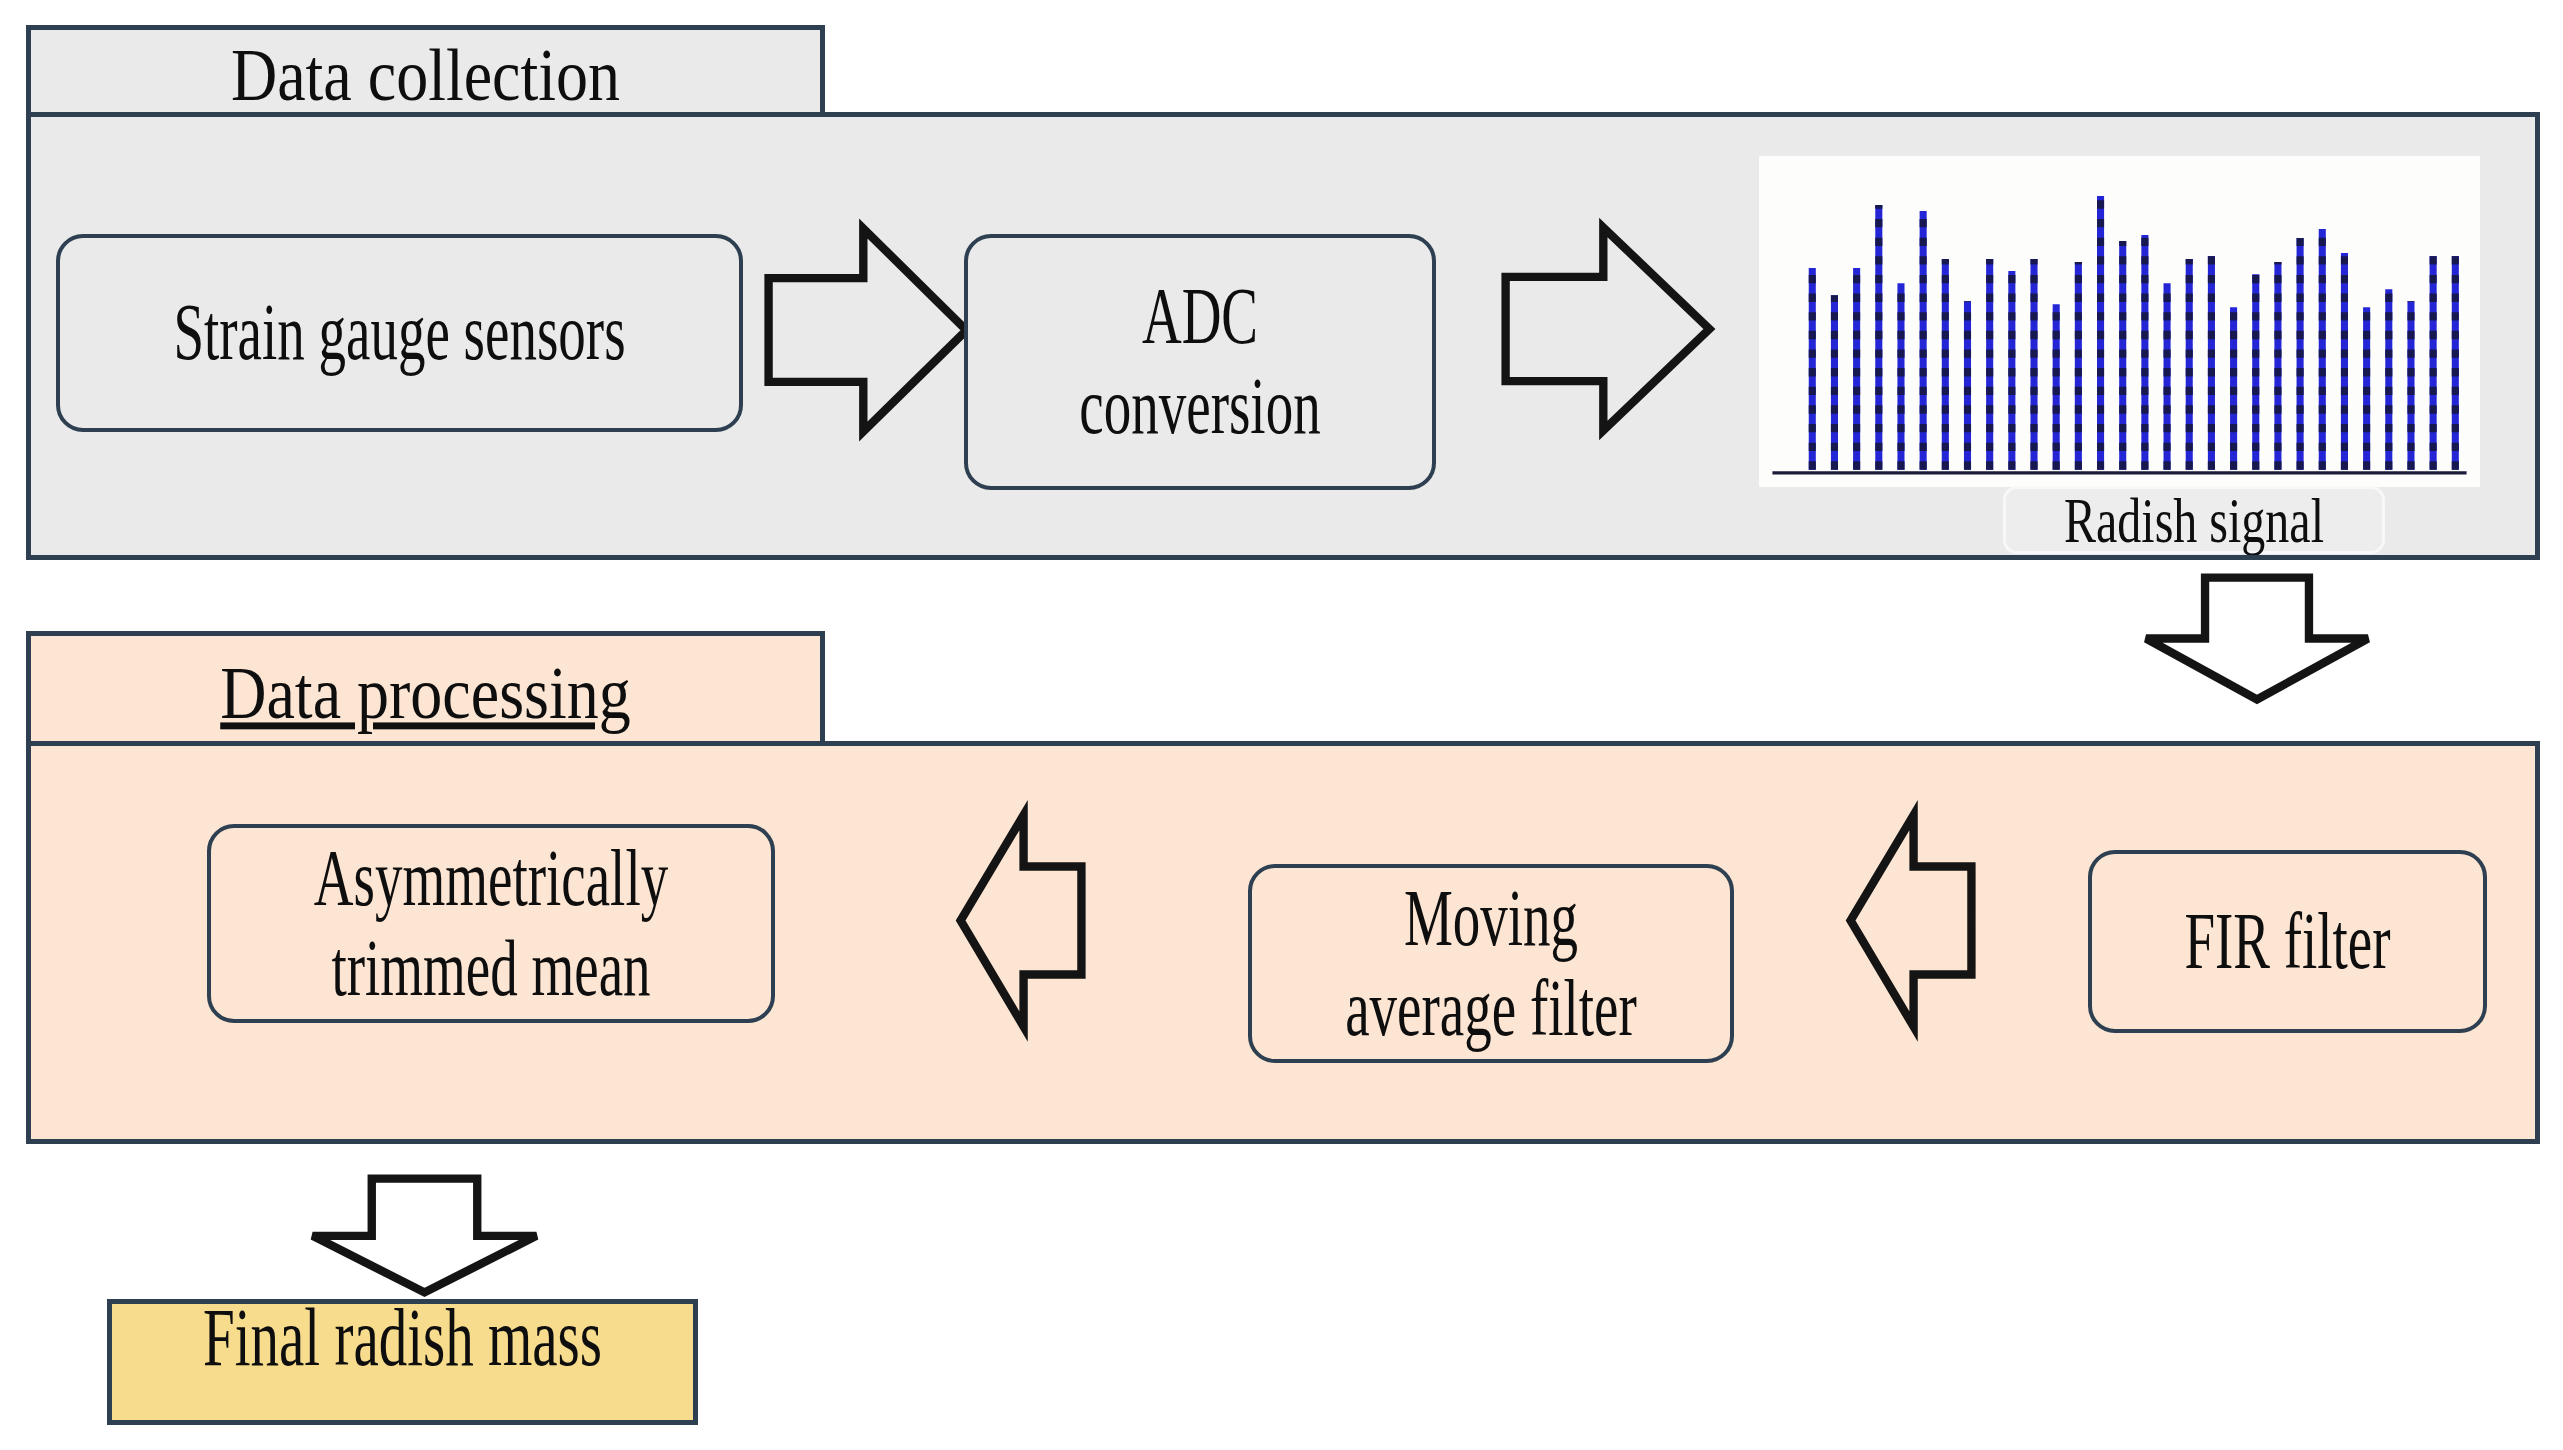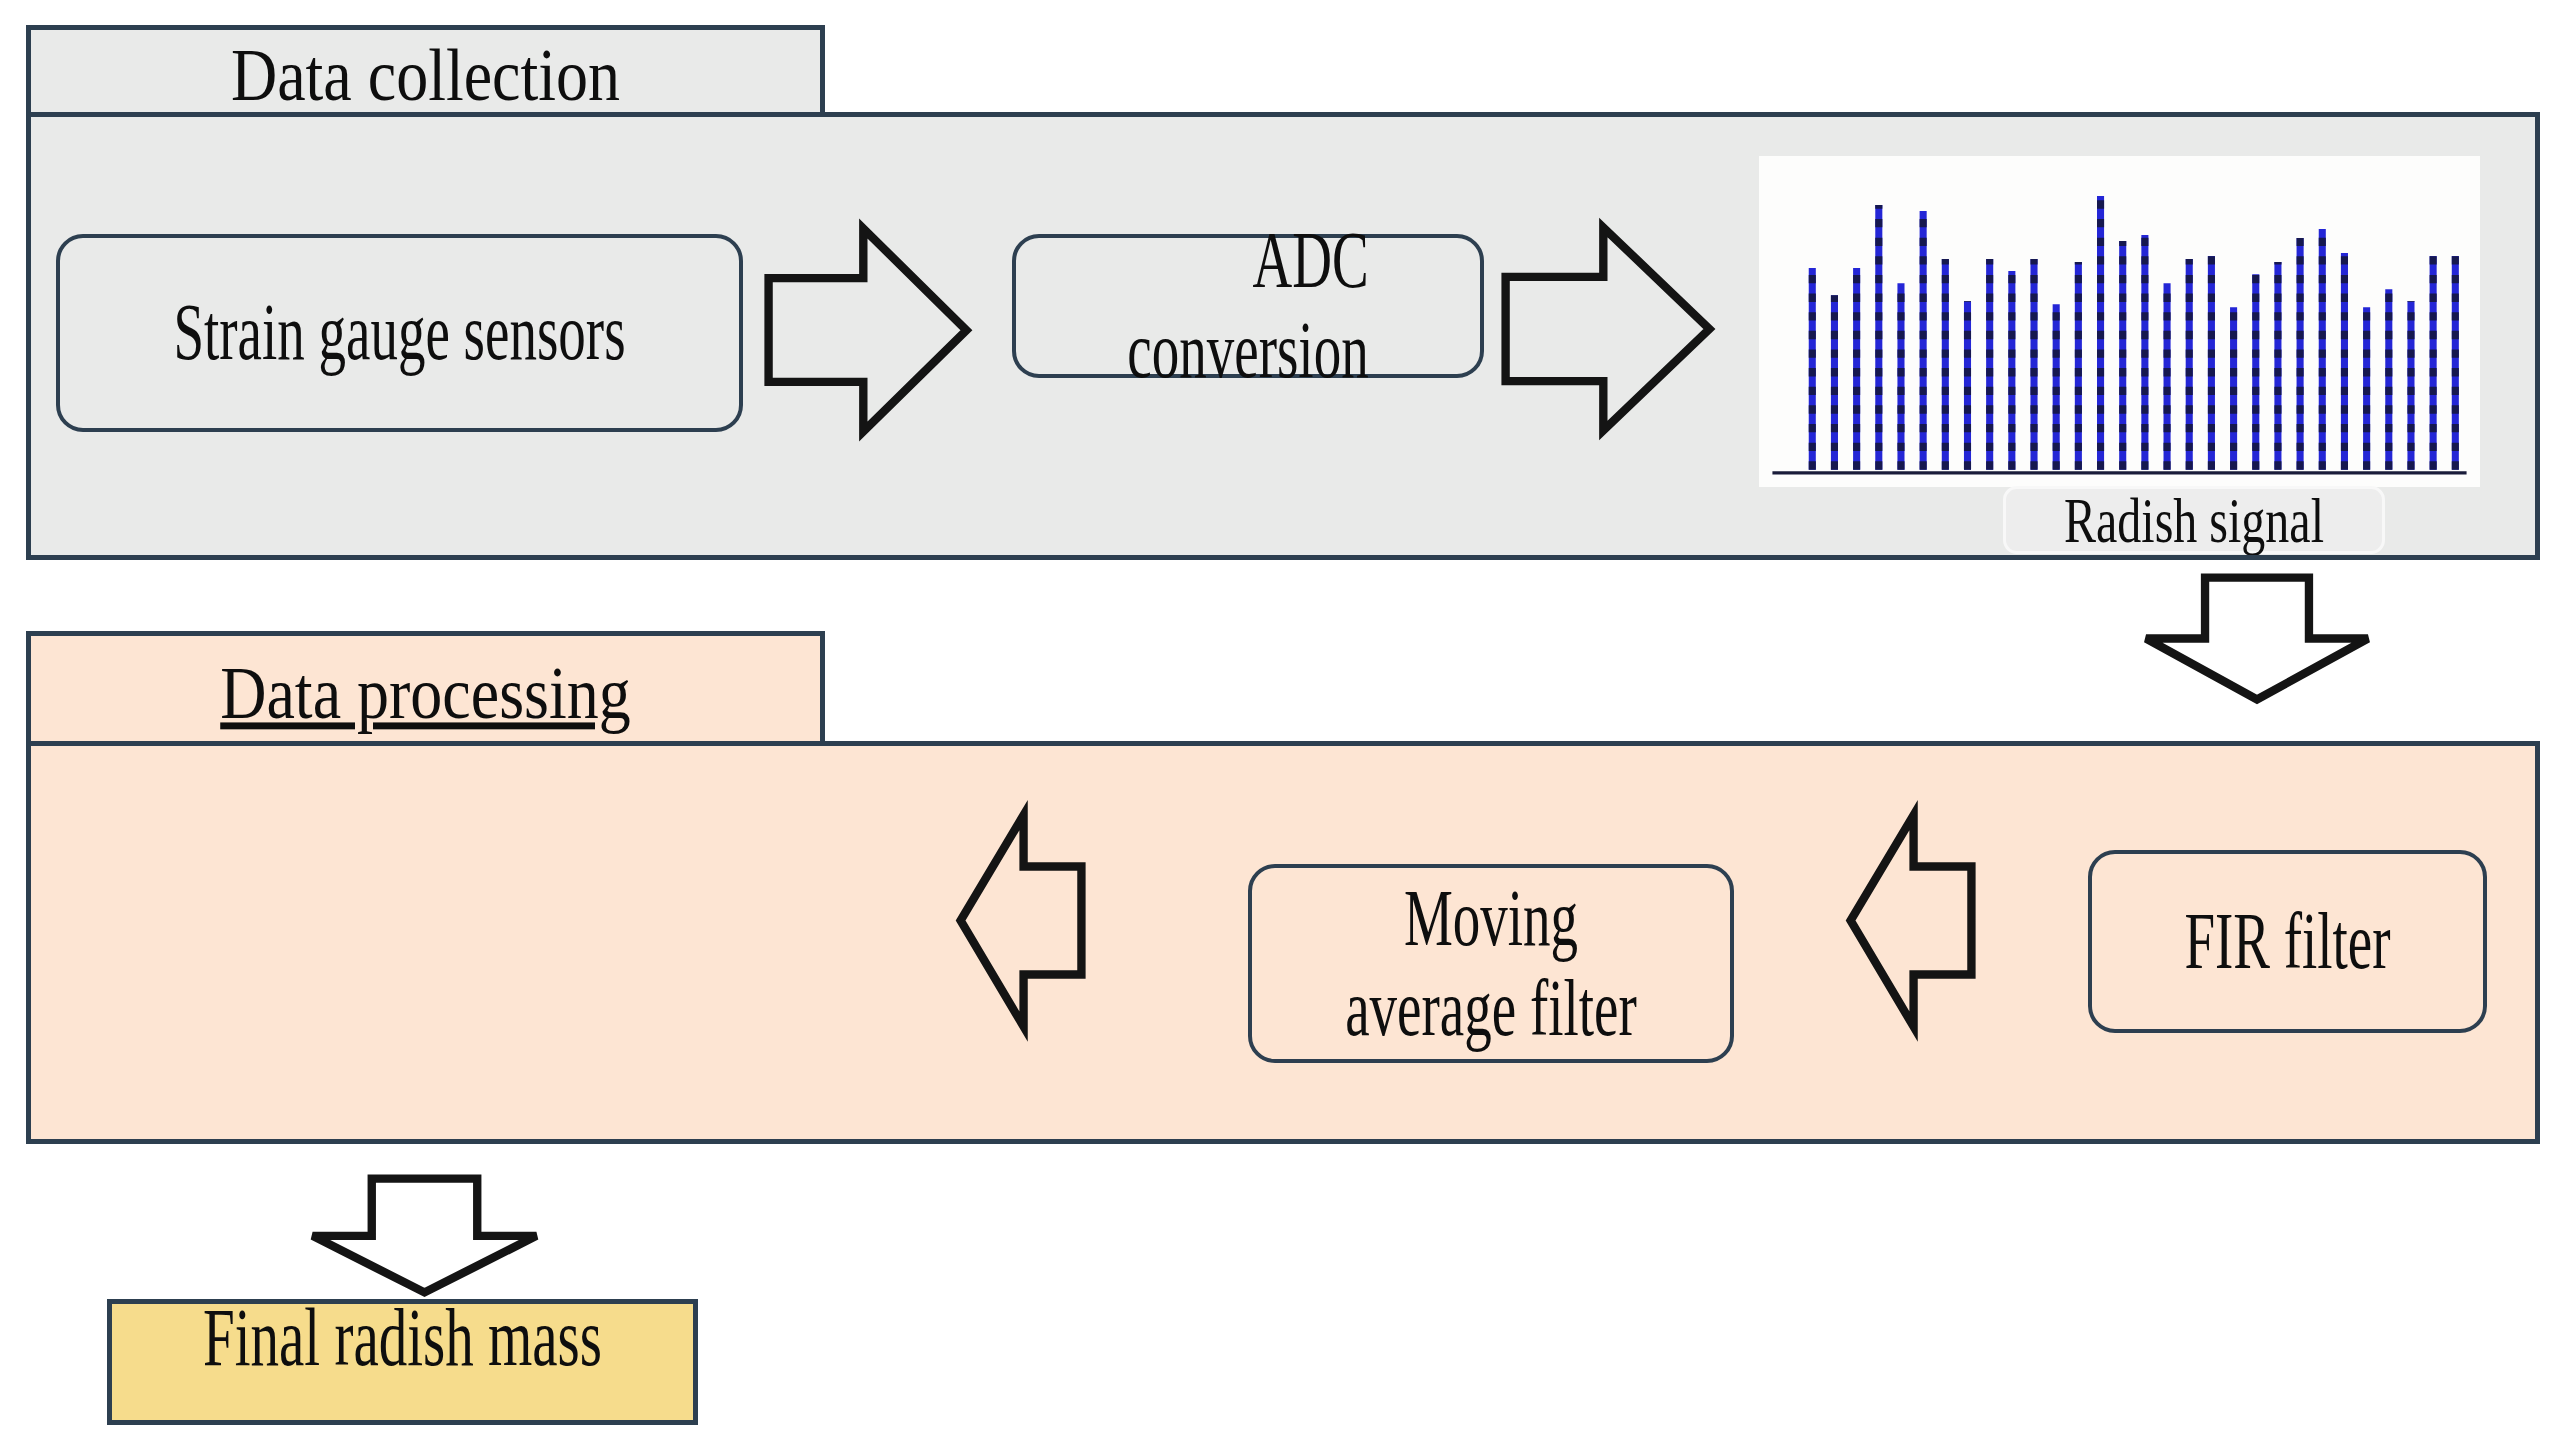--- a/index.html
+++ b/index.html
@@ -63,21 +63,21 @@
   <div class="abs sec-tab" style="left:26px; top:24.5px; width:799px; height:92px;">
     <span class="tab-title">Data collection</span>
   </div>
 
   <div class="abs arrow" style="left:766px; top:222px; width:203px; height:216px;">
         <svg viewBox="0 0 315 335">
           <polygon points="4,87 151,87 151,10 311,168 151,325 151,248 4,248" fill="none" stroke="#141414" stroke-width="13" stroke-linejoin="miter"></polygon>
         </svg>
       </div>
 
-  <div class="abs node" style="left:1012px; top:234px; width:472px; height:144px;text-align:right;">
+  <div class="abs node" style="left:964px; top:234px; width:472px; height:256px;">
     <span class="node-label">ADC
 conversion</span>
   </div>
 
   <div class="abs arrow" style="left:1503px; top:221px; width:209px; height:216px;">
         <svg viewBox="0 0 325 336">
           <polygon points="4,87 156,87 156,10 321,168 156,326 156,249 4,249" fill="none" stroke="#141414" stroke-width="13" stroke-linejoin="miter"></polygon>
         </svg>
       </div>
 
@@ -156,20 +156,24 @@
           <polygon points="96,4 258,4 258,99 350,99 177,194 4,99 96,99" fill="none" stroke="#141414" stroke-width="13" stroke-linejoin="miter"></polygon>
         </svg>
       </div>
 
   <div class="abs sec-box" style="left:26px; top:741px; width:2514px; height:403px; background:var(--proc);"></div>
 
   <div class="abs sec-tab" style="left:26px; top:631px; width:799px; height:115px; background:var(--proc);text-decoration:underline;">
     <span class="tab-title">Data processing</span>
   </div>
 
+  <div class="abs node peach" style="left:207px; top:824px; width:568px; height:199px;">
+    <span class="node-label">Asymmetrically
+trimmed mean</span>
+  </div>
 
   <div class="abs arrow" style="left:958px; top:808px; width:126px; height:225px;">
         <svg viewBox="0 0 196 350">
           <polygon points="192,91 102,91 102,11 4,175 102,340 102,259 192,259" fill="none" stroke="#141414" stroke-width="13" stroke-linejoin="miter"></polygon>
         </svg>
       </div>
 
   <div class="abs node peach" style="left:1248px; top:864px; width:486px; height:199px;">
     <span class="node-label">Moving
 average filter</span>

